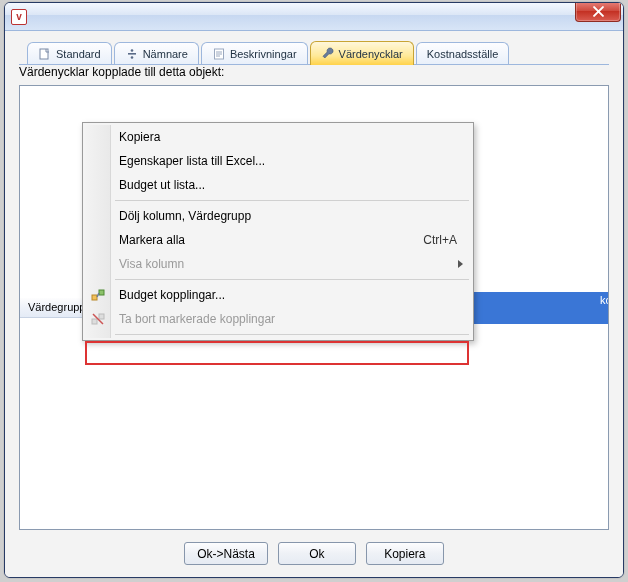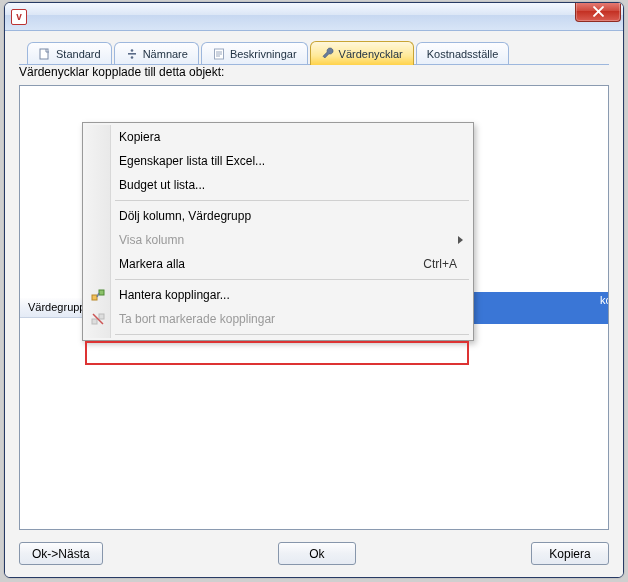--- a/index.html
+++ b/index.html
@@ -211,21 +211,21 @@
   }
   .menu-highlight {
     position: absolute;
     border: 2px solid #d33;
     pointer-events: none;
   }
 
   
   .footer {
     display: flex;
-    justify-content: space-between;
+    justify-content: center;
     gap: 10px;
     padding-top: 12px;
   }
   .btn {
     min-width: 78px;
     height: 23px;
     padding: 0 12px;
     font-size: 12px;
     background: linear-gradient(#fdfdfe,#eef1f6 50%, #e6ebf3);
     border: 1px solid #8796ab;
@@ -338,38 +338,38 @@
   <div class="menu-item">
     <span>Egenskaper lista till Excel...</span>
   </div>
   <div class="menu-item">
     <span>Budget ut lista...</span>
   </div>
   <div class="menu-sep"></div>
   <div class="menu-item">
     <span>Dölj kolumn, Värdegrupp</span>
   </div>
+  <div class="menu-item">
+    <span>Markera alla</span>
+    <span class="shortcut">Ctrl+A</span>
+  </div>
   <div class="menu-item disabled">
     <span>Visa kolumn</span>
     <span class="arrow"></span>
-  </div>
-  <div class="menu-item">
-    <span>Markera alla</span>
-    <span class="shortcut">Ctrl+A</span>
   </div>
   <div class="menu-sep"></div>
   <div class="menu-item">
     <span class="micon">
       <svg width="14" height="14" viewBox="0 0 14 14">
           <rect x="1" y="7" width="5" height="5" fill="#f2c15a" stroke="#b8882a"></rect>
           <rect x="8" y="2" width="5" height="5" fill="#8cc26a" stroke="#4f8a34"></rect>
           <path d="M6 9 L8 5" stroke="#6a7d9b" stroke-width="1.5"></path>
         </svg>
     </span>
-    <span>Hantera kopplingar...</span>
+    <span>Budget kopplingar...</span>
   </div>
   <div class="menu-item disabled">
     <span class="micon">
       <svg width="14" height="14" viewBox="0 0 14 14">
           <rect x="1" y="7" width="5" height="5" fill="#ddd" stroke="#bbb"></rect>
           <rect x="8" y="2" width="5" height="5" fill="#ddd" stroke="#bbb"></rect>
           <line x1="2" y1="2" x2="12" y2="12" stroke="#c55" stroke-width="1.5"></line>
         </svg>
     </span>
     <span>Ta bort markerade kopplingar</span>

